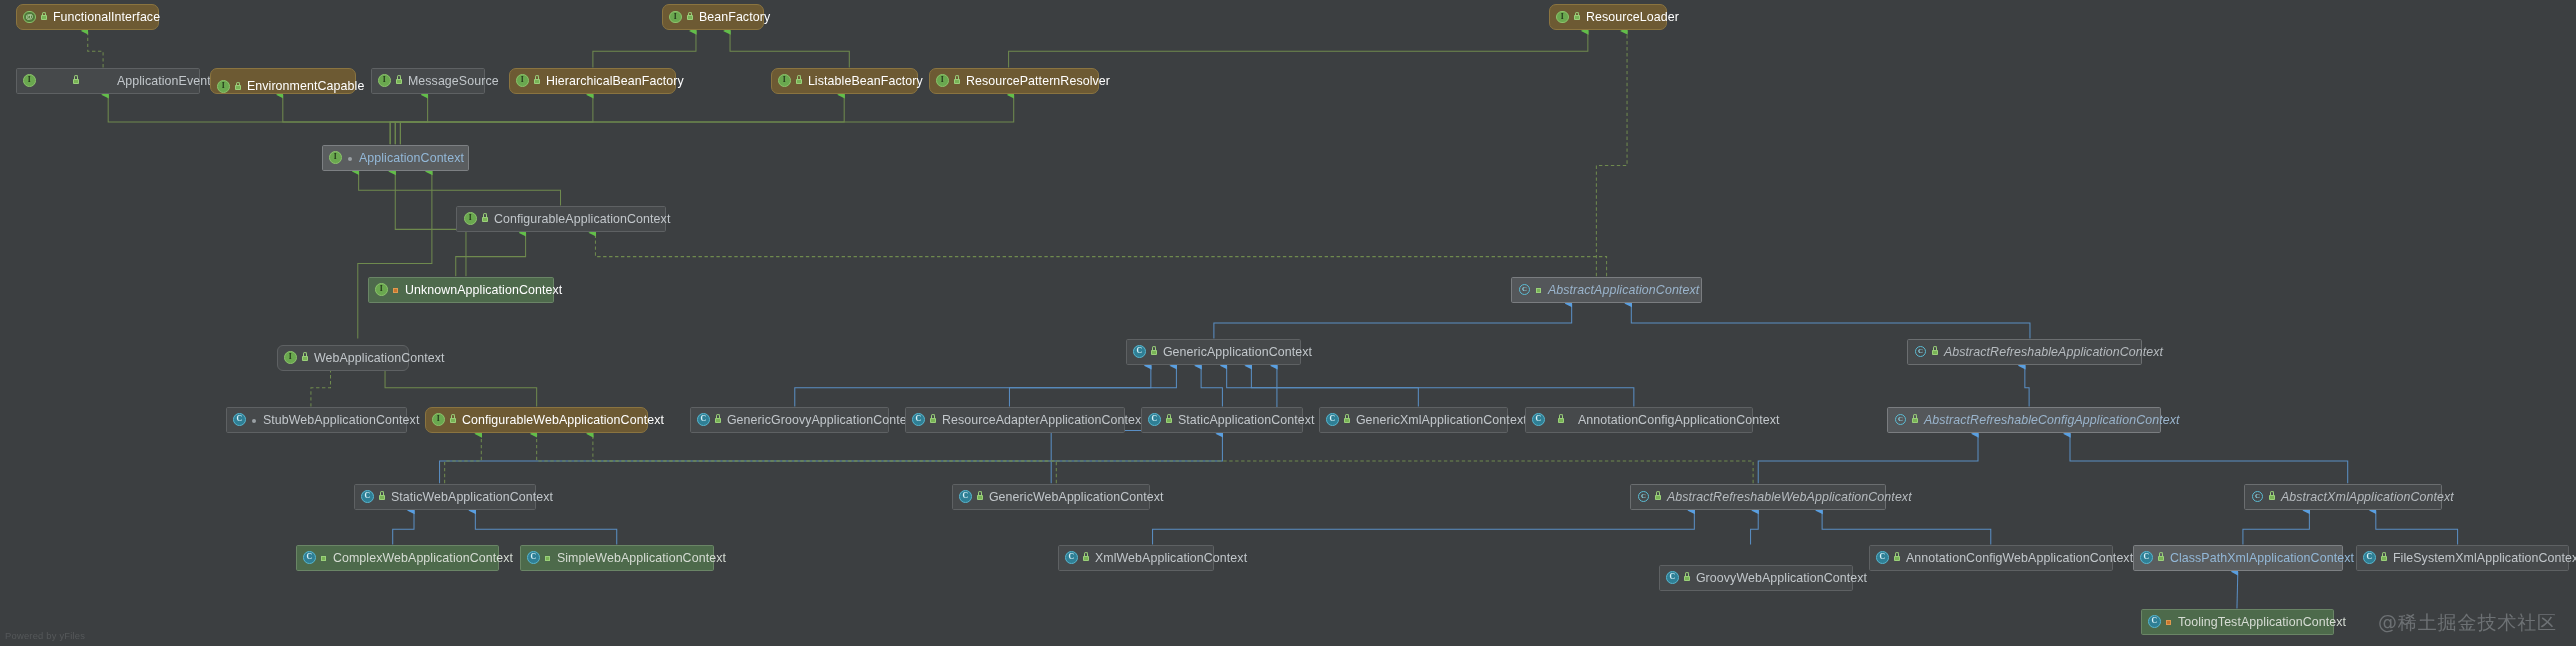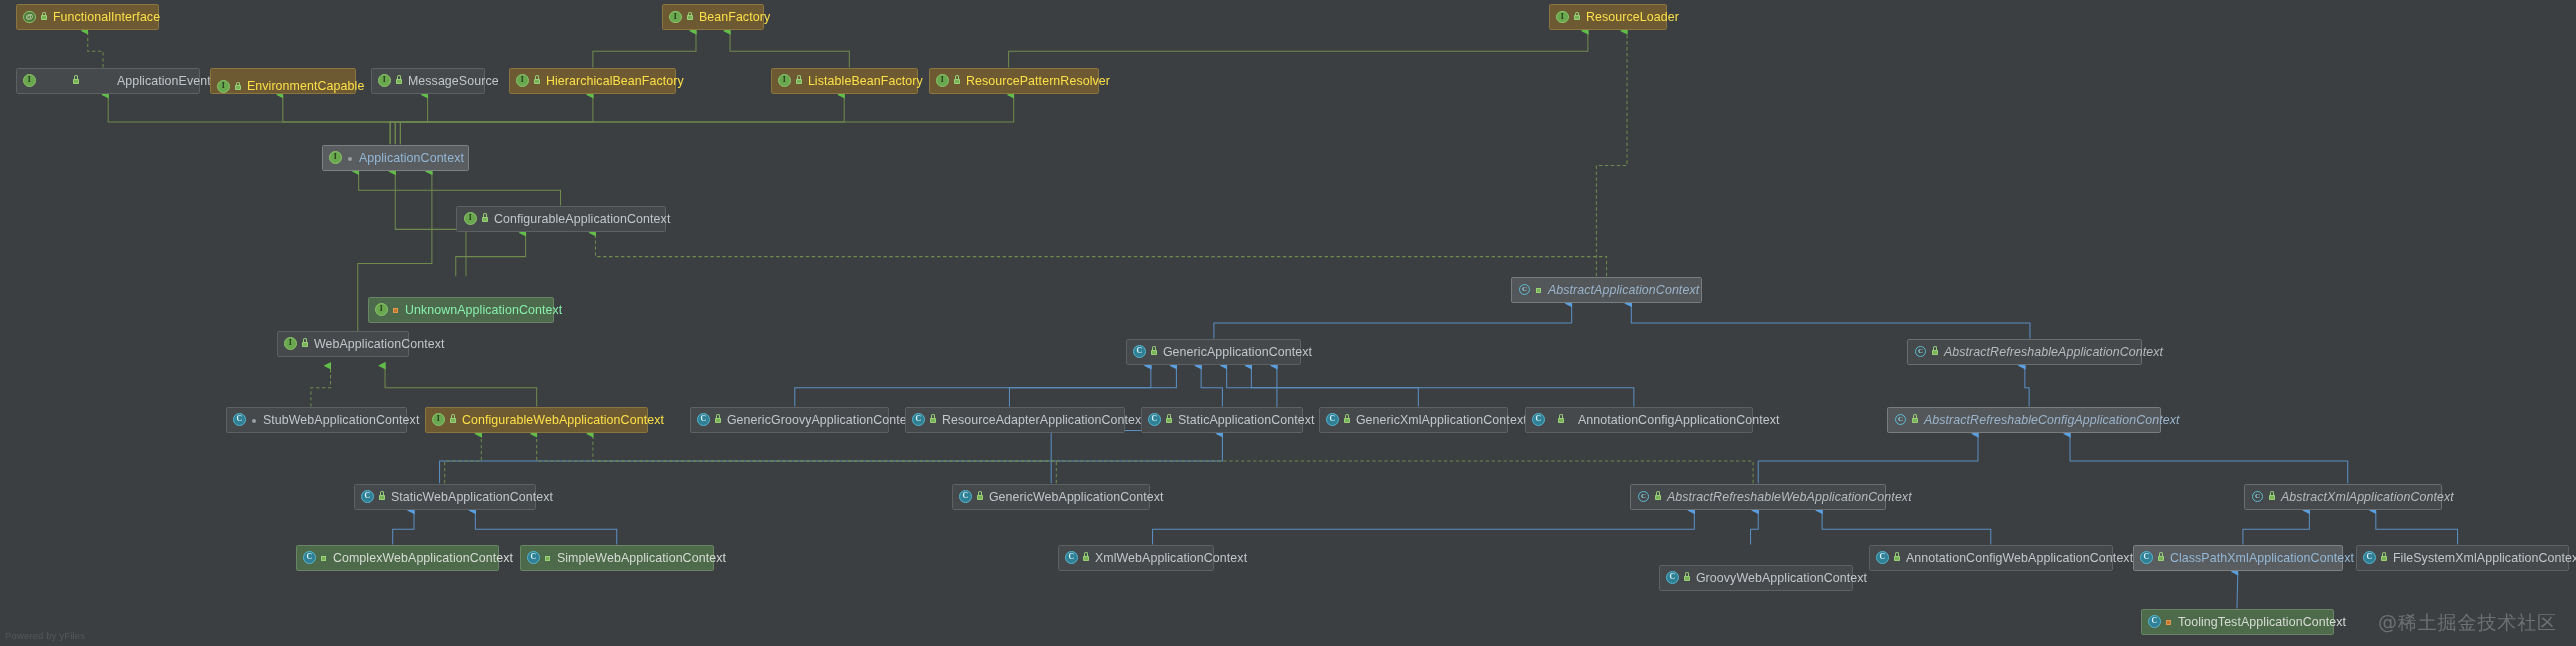--- a/index.html
+++ b/index.html
@@ -18,24 +18,24 @@
     padding:0 7.7px 0 6px;
     border:0.9px solid #5c5f61;
     border-radius:1.7px;
     font-size:12.4px;
     letter-spacing:0.1px;
     white-space:nowrap;
     color:#c8cdd2;
     background:#4a4d4f;
   }
   
-  .k-iface   { background:#6d5a33; border-color:#8a7440; color:#fde047; }
+  .k-iface   { background:#6d5a33; border-color:#8a7440; color:#ffffff;border-radius:7px; }
   .k-class   { background:#46494b; border-color:#5e6163; color:#c2c7cb; }
   .k-abstract{ background:#46494b; border-color:#6b6e70; color:#b6bbbf; font-style:italic; }
-  .k-green   { background:#4e6a4c; border-color:#6a8566; color:#86efac;margin-top:20px; }
+  .k-green   { background:#4e6a4c; border-color:#6a8566; color:#ffffff; }
   .k-green-c { background:#4d6a4b; border-color:#6a8566; color:#d6dcd4; }
   .k-sel     { background:#5a5d5f; border-color:#7d8083; color:#93b8d8; }
   .k-sel-ab  { background:#54575a; border-color:#7a7d80; color:#9ab4cc; font-style:italic; }
 
   .ico{
     width:12.8px;height:12.8px;flex:0 0 12.8px;margin-right:3.4px;
     position:relative;display:inline-block;
   }
   
   .ico-iface::before{
@@ -234,21 +234,21 @@
       <div class="node k-green" style="left: 368px; top: 277px; width: 186px;">
         <span class="ico ico-iface"></span>
         <span class="vis vis-prot"></span>
         <span class="label">UnknownApplicationContext</span>
       </div>
       <div class="node k-sel-ab" style="left: 1511px; top: 277px; width: 191px;">
         <span class="ico ico-abs"></span>
         <span class="vis vis-pkg"></span>
         <span class="label">AbstractApplicationContext</span>
       </div>
-      <div class="node k-class" style="left: 277px; top: 331px; width: 132px;">
+      <div class="node k-class" style="left: 277px; top: 345px; width: 132px; border-radius: 6px;">
         <span class="ico ico-iface"></span>
         <span class="vis vis-pub"></span>
         <span class="label">WebApplicationContext</span>
       </div>
       <div class="node k-class" style="left: 1126px; top: 339px; width: 175px;">
         <span class="ico ico-class"></span>
         <span class="vis vis-pub"></span>
         <span class="label">GenericApplicationContext</span>
       </div>
       <div class="node k-abstract" style="left: 1907px; top: 339px; width: 235px;">

